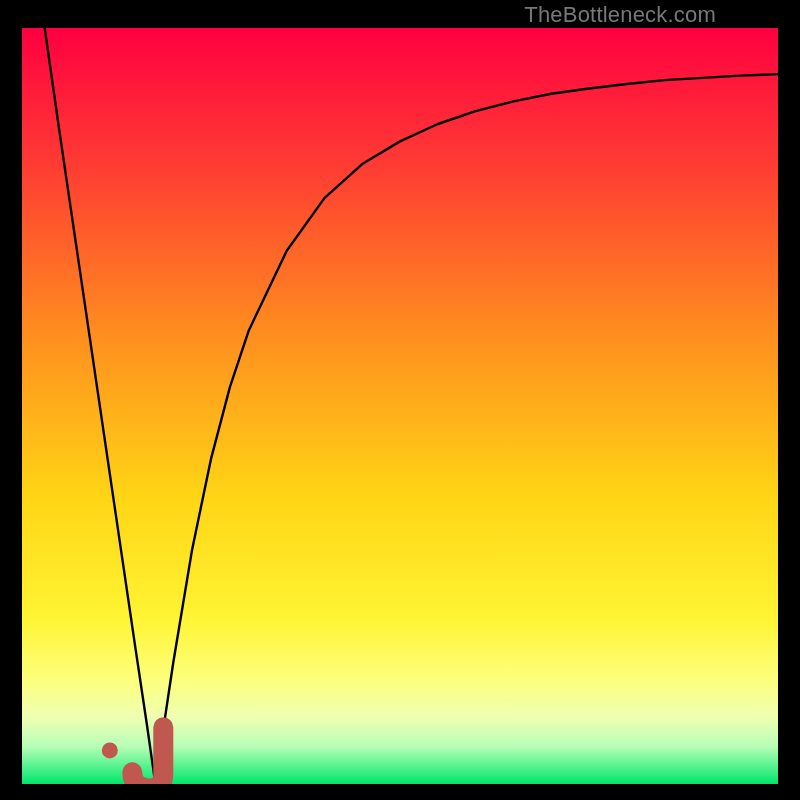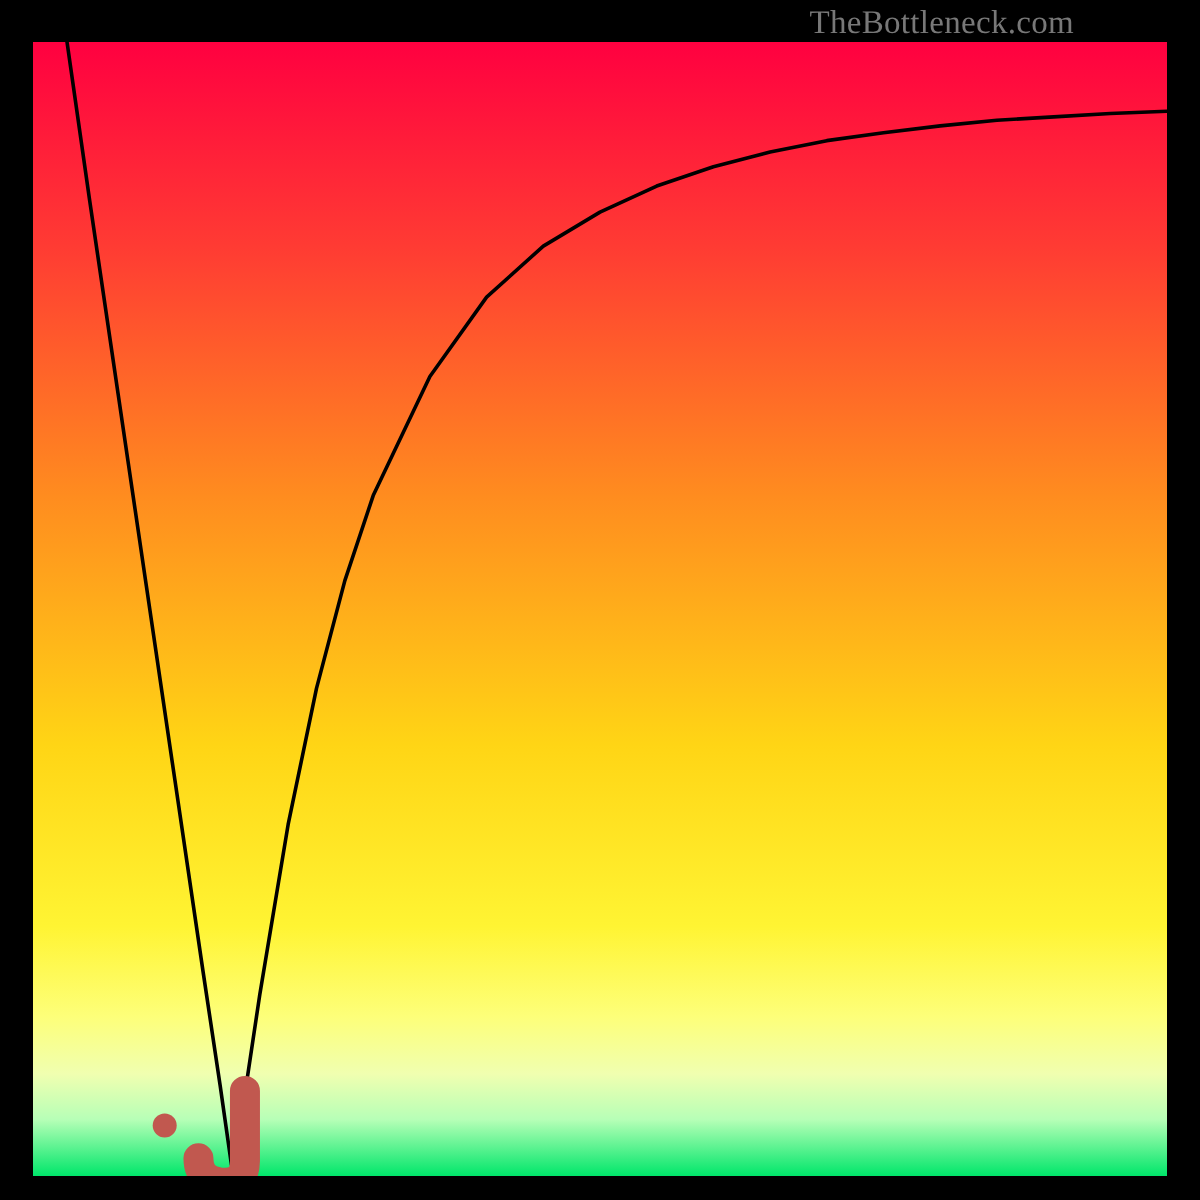--- a/index.html
+++ b/index.html
@@ -1,17 +1,17 @@
 <!DOCTYPE html>
 <html><head>
 <meta charset="utf-8">
 <style>
   * { margin: 0; padding: 0; box-sizing: border-box; }
   html, body { width: 800px; height: 800px; background: #000; font-family: Arial, Helvetica, sans-serif; }
-  .stage { position: relative; width: 728px; height: 800px; background: #000; font-family: Liberation Serif, serif; }
+  .stage { position: relative; width: 728px; height: 800px; background: #000; }
   .watermark { position: absolute; top: 2px; right: 12px; color: #787878; font-size: 22px; font-weight: 500; letter-spacing: 0.2px; }
   .plot { position: absolute; left: 22px; top: 28px; }
 </style>
 </head>
 <body>
 <div class="stage">
   <div class="watermark">TheBottleneck.com</div>
   <svg class="plot" width="756" height="756" viewBox="0 0 756 756">
     <defs>
       <linearGradient id="bg-grad" x1="0" y1="0" x2="0" y2="1">

